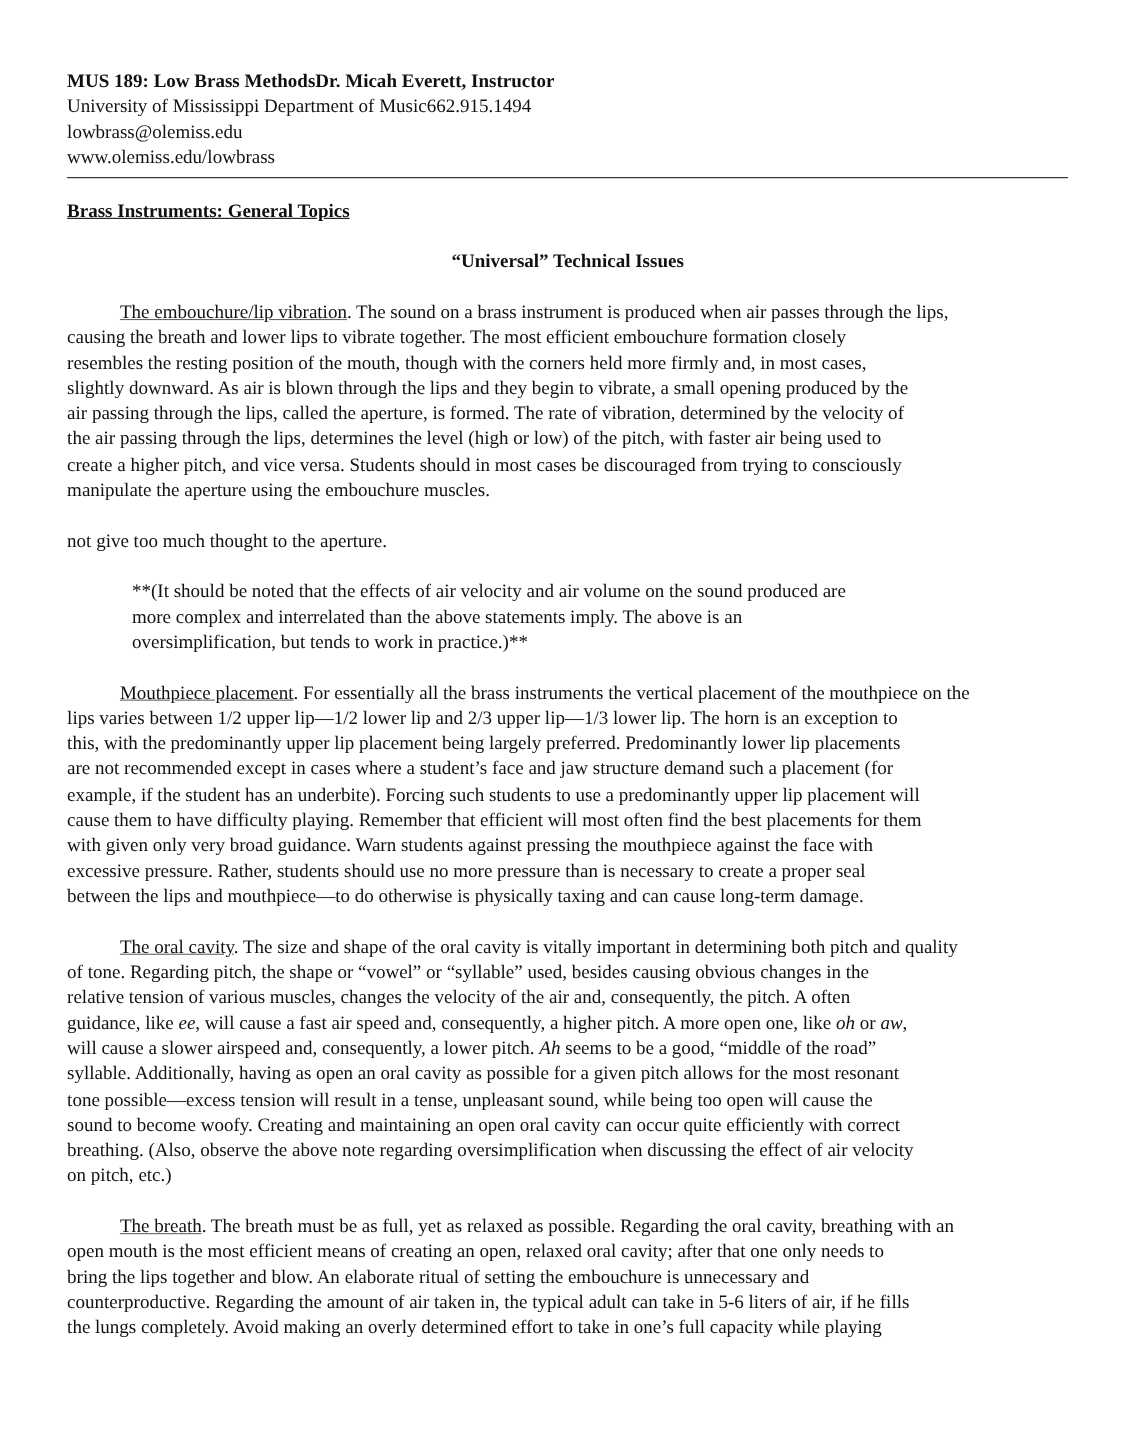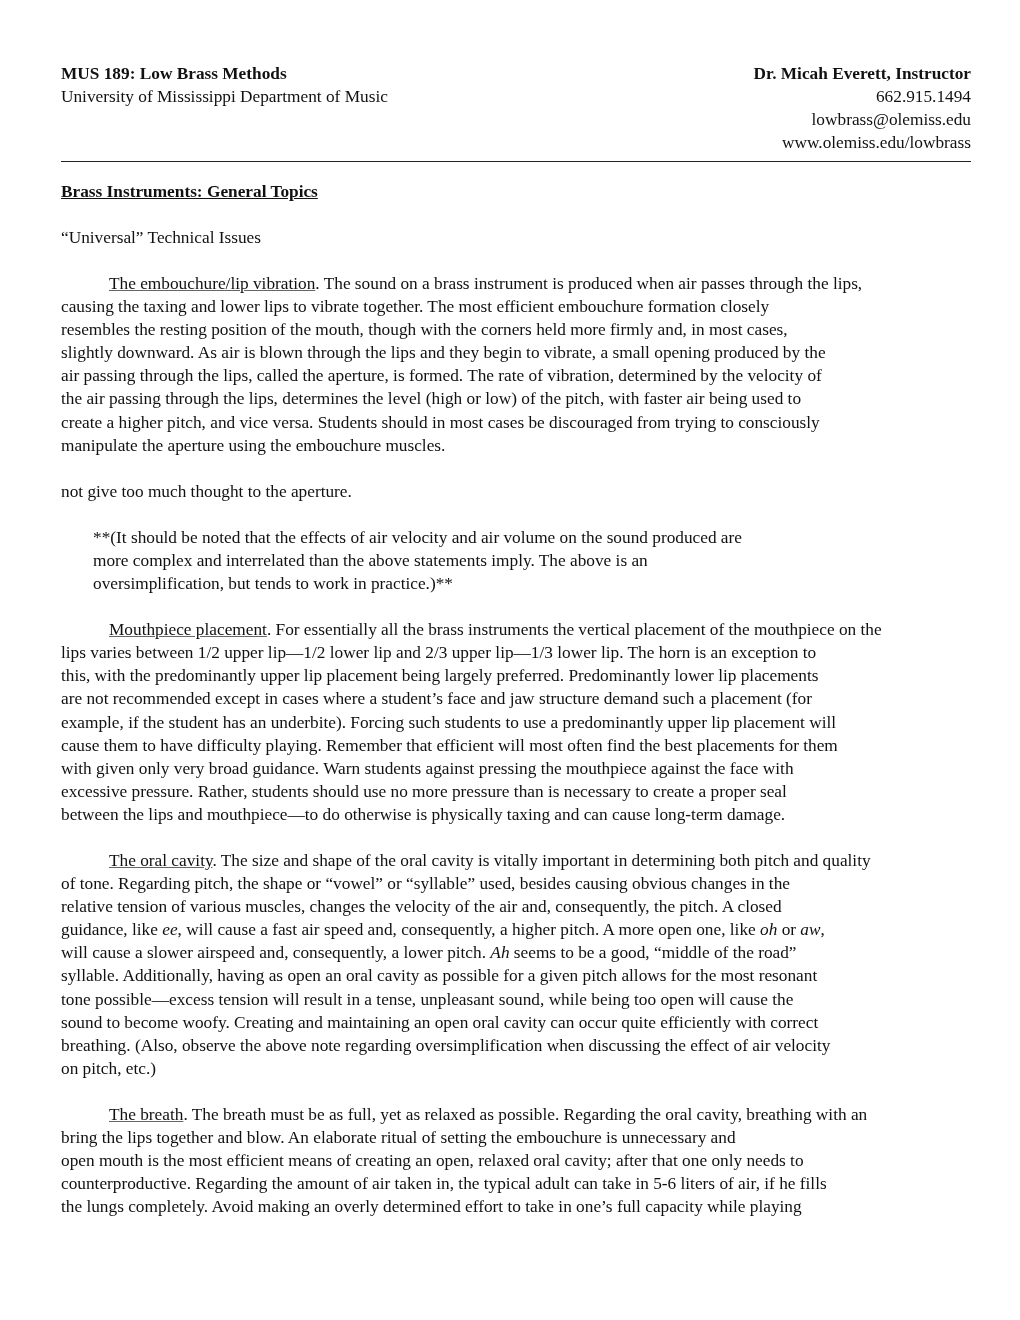--- a/index.html
+++ b/index.html
@@ -1,29 +1,29 @@
 <!DOCTYPE html>
 <html><head>
 <meta charset="utf-8">
 <style>
   html, body { margin: 0; padding: 0; background: #ffffff; }
   body { width: 1020px; height: 1320px; position: relative; overflow: hidden; }
   .page {
     position: absolute; left: 61px; top: 62px; width: 910px;
     font-family: "Liberation Serif", serif; color: #111111; font-size: 17.3px;
   }
-  .hdr-row { display: flex; justify-content: space-between; line-height: 23px; }
+  .hdr-row { display: flex; line-height: 23px; }
   .bold { font-weight: bold; }
   .rule { border: 0; border-top: 1.4px solid #222; margin: 7px 0 0 0; height: 0; }
   .title { font-weight: bold; text-decoration: underline; margin-top: 18px; line-height: 23px; }
-  .section { font-weight: normal; margin-top: 23px; line-height: 23px; }
+  .section { font-weight: bold; margin-top: 23px; line-height: 23px; text-align: center; }
   .para { margin-top: 23px; line-height: 23.1px; white-space: nowrap; }
   .para .ln { display: block; }
   .lead { text-decoration: underline; text-decoration-color: #666; margin-left: 48px; }
-  .note { margin-left: 32px; margin-top: 23px; line-height: 23.1px; white-space: nowrap; }
+  .note { margin-left: 59px; margin-top: 23px; line-height: 23.1px; white-space: nowrap; }
   .note .ln { display: block; }
   em { font-style: italic; text-align: right; }
 </style>
 </head>
 <body>
 
 <div class="page">
 
   <div class="hdr-row">
     <span class="bold">MUS 189: Low Brass Methods</span>
@@ -42,21 +42,21 @@
     <span>www.olemiss.edu/lowbrass</span>
   </div>
   <hr class="rule">
 
   <div class="title">Brass Instruments: General Topics</div>
 
   <div class="section">“Universal” Technical Issues</div>
 
   <div class="para">
     <span class="ln"><span class="lead">The embouchure/lip vibration</span><span>. The sound on a brass instrument is produced when air passes through the lips,</span></span>
-    <span class="ln">causing the taxing and lower lips to vibrate together. The most efficient embouchure formation closely</span>
+    <span class="ln">causing the breath and lower lips to vibrate together. The most efficient embouchure formation closely</span>
     <span class="ln">resembles the resting position of the mouth, though with the corners held more firmly and, in most cases,</span>
     <span class="ln">slightly downward. As air is blown through the lips and they begin to vibrate, a small opening produced by the</span>
     <span class="ln">air passing through the lips, called the aperture, is formed. The rate of vibration, determined by the velocity of</span>
     <span class="ln">the air passing through the lips, determines the level (high or low) of the pitch, with faster air being used to</span>
     <span class="ln">create a higher pitch, and vice versa. Students should in most cases be discouraged from trying to consciously</span>
     <span class="ln">manipulate the aperture using the embouchure muscles.</span>
   </div>
 
   <div class="para">
     <span class="ln">not give too much thought to the aperture.</span>
@@ -76,31 +76,31 @@
     <span class="ln">example, if the student has an underbite). Forcing such students to use a predominantly upper lip placement will</span>
     <span class="ln">cause them to have difficulty playing. Remember that efficient will most often find the best placements for them</span>
     <span class="ln">with given only very broad guidance. Warn students against pressing the mouthpiece against the face with</span>
     <span class="ln">excessive pressure. Rather, students should use no more pressure than is necessary to create a proper seal</span>
     <span class="ln">between the lips and mouthpiece—to do otherwise is physically taxing and can cause long-term damage.</span>
   </div>
 
   <div class="para">
     <span class="ln"><span class="lead">The oral cavity</span><span>. The size and shape of the oral cavity is vitally important in determining both pitch and quality</span></span>
     <span class="ln">of tone. Regarding pitch, the shape or “vowel” or “syllable” used, besides causing obvious changes in the</span>
-    <span class="ln">relative tension of various muscles, changes the velocity of the air and, consequently, the pitch. A closed</span>
+    <span class="ln">relative tension of various muscles, changes the velocity of the air and, consequently, the pitch. A often</span>
     <span class="ln"><span>guidance, like </span><em>ee</em><span>, will cause a fast air speed and, consequently, a higher pitch. A more open one, like </span><em>oh</em><span> or </span><em>aw</em><span>,</span></span>
     <span class="ln"><span>will cause a slower airspeed and, consequently, a lower pitch. </span><em>Ah</em><span> seems to be a good, “middle of the road”</span></span>
     <span class="ln">syllable. Additionally, having as open an oral cavity as possible for a given pitch allows for the most resonant</span>
     <span class="ln">tone possible—excess tension will result in a tense, unpleasant sound, while being too open will cause the</span>
     <span class="ln">sound to become woofy. Creating and maintaining an open oral cavity can occur quite efficiently with correct</span>
     <span class="ln">breathing. (Also, observe the above note regarding oversimplification when discussing the effect of air velocity</span>
     <span class="ln">on pitch, etc.)</span>
   </div>
 
   <div class="para">
     <span class="ln"><span class="lead">The breath</span><span>. The breath must be as full, yet as relaxed as possible. Regarding the oral cavity, breathing with an</span></span>
+    <span class="ln">open mouth is the most efficient means of creating an open, relaxed oral cavity; after that one only needs to</span>
     <span class="ln">bring the lips together and blow. An elaborate ritual of setting the embouchure is unnecessary and</span>
-    <span class="ln">open mouth is the most efficient means of creating an open, relaxed oral cavity; after that one only needs to</span>
     <span class="ln">counterproductive. Regarding the amount of air taken in, the typical adult can take in 5-6 liters of air, if he fills</span>
     <span class="ln">the lungs completely. Avoid making an overly determined effort to take in one’s full capacity while playing</span>
   </div>
 
 </div>
 
 </body></html>

